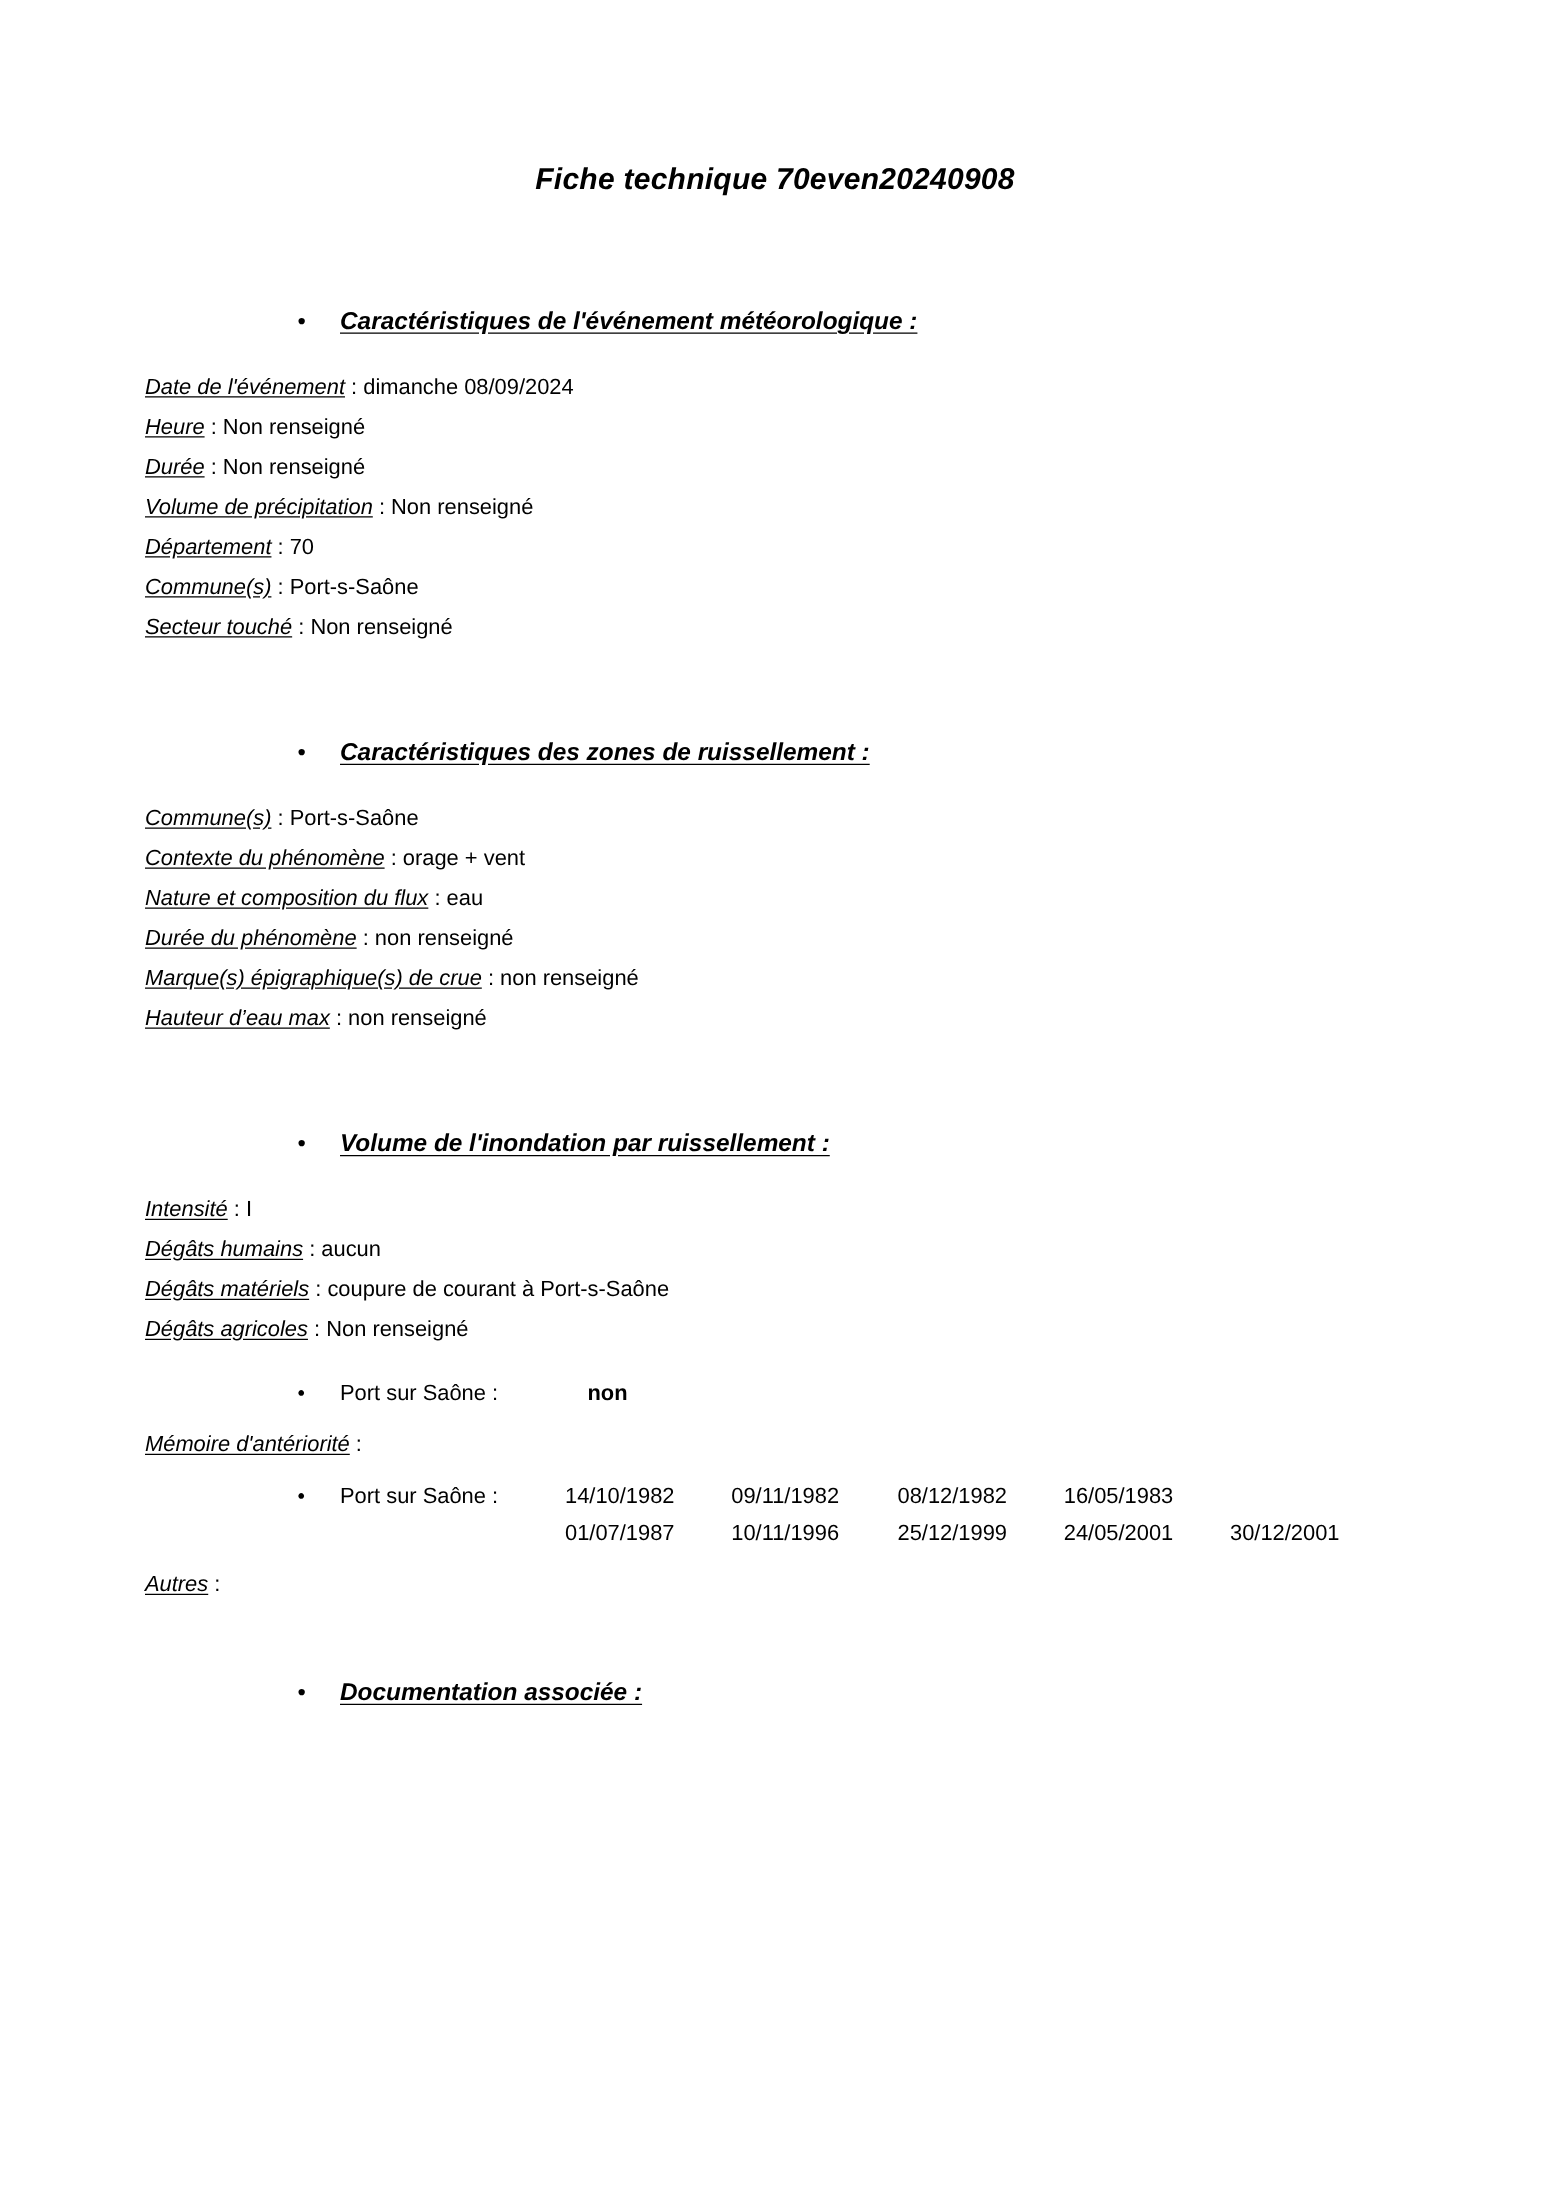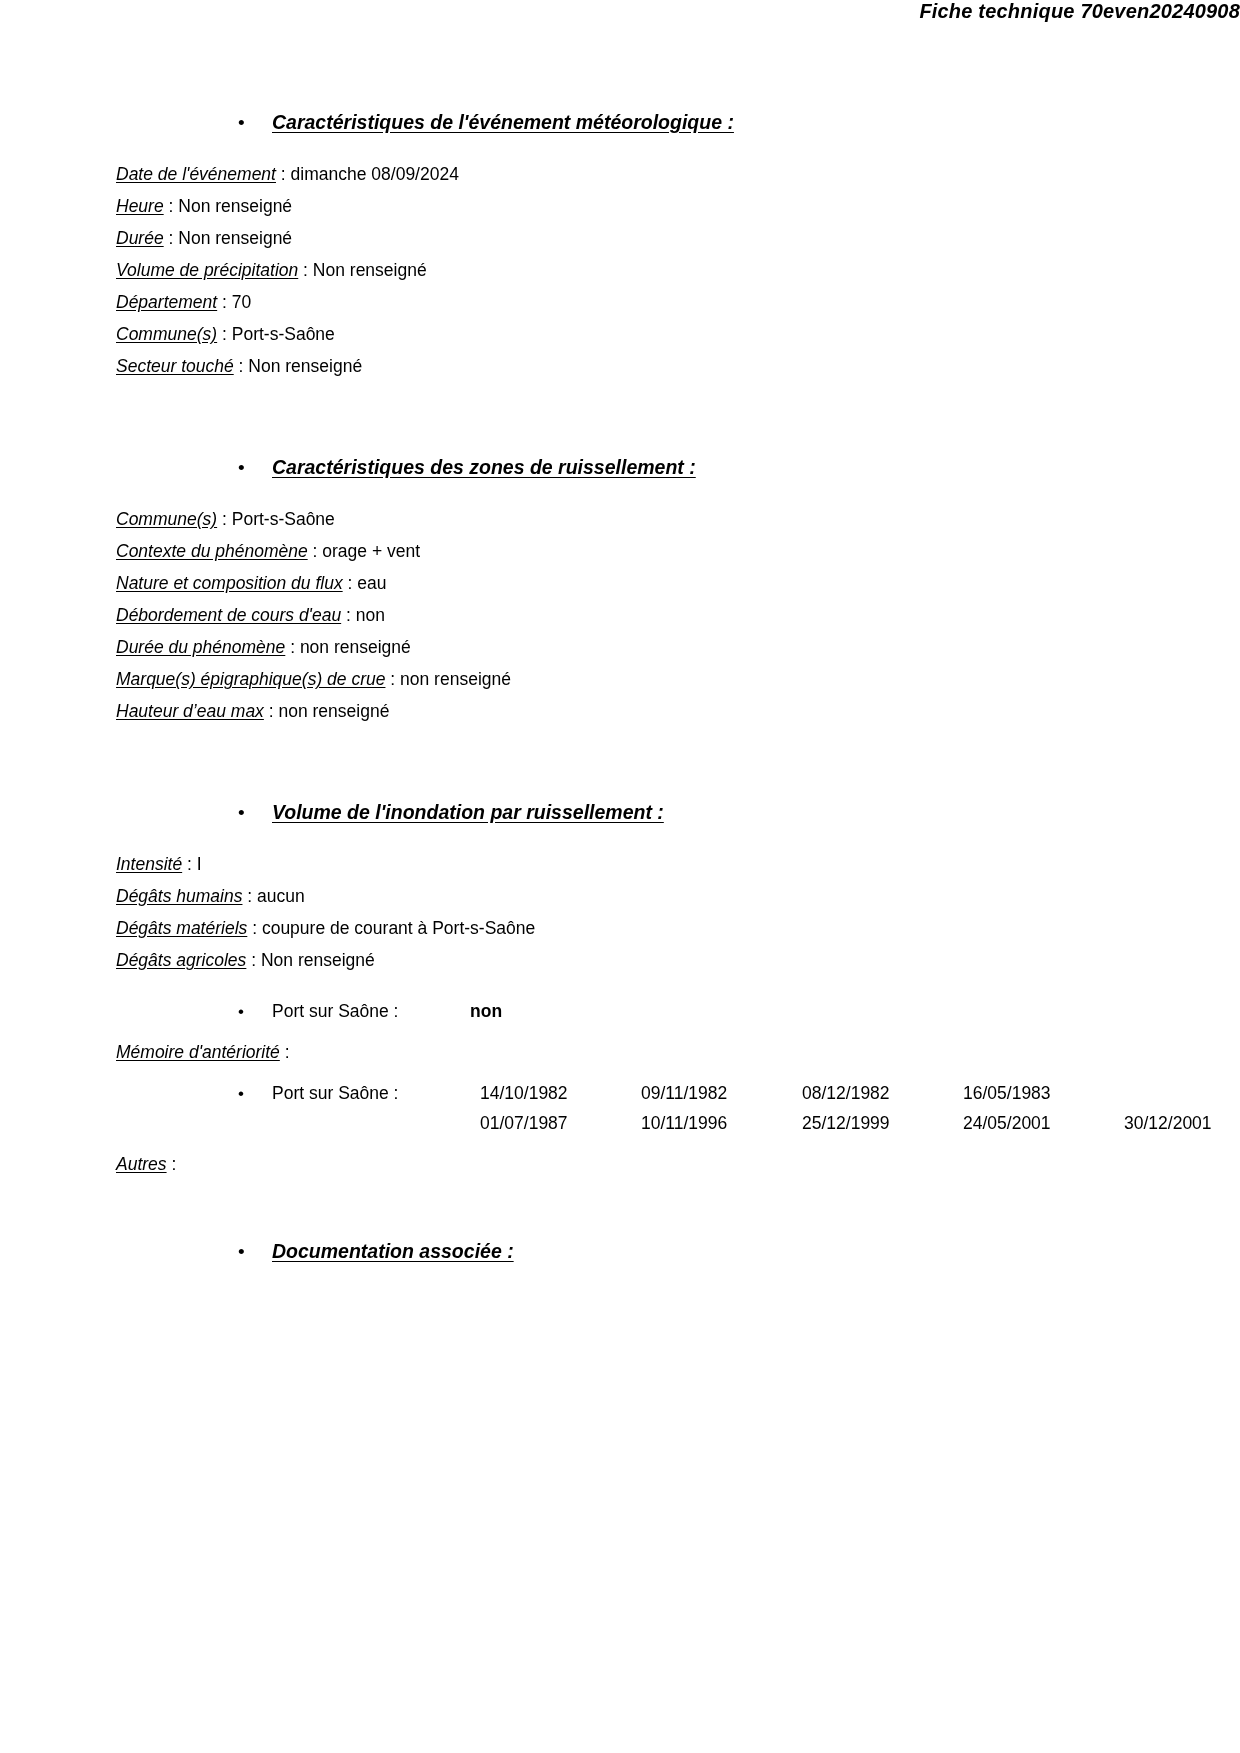--- a/index.html
+++ b/index.html
@@ -16,25 +16,26 @@
     overflow: hidden;
   }
   .page {
     box-sizing: border-box;
     width: 1240px;
     height: 1753px;
     padding: 0;
     position: relative;
   }
   .doc-title {
-    text-align: right;
-    font-size: 20px;
+    text-align: center;
+    font-size: 24px;
     font-weight: bold;
     font-style: italic;
     margin: 0;
+    padding-top: 130px;
     letter-spacing: 0.2px;
   }
   .section-heading {
     display: flex;
     align-items: baseline;
     margin: 0;
     padding-left: 238px;
   }
   .bullet {
     display: inline-block;
@@ -89,21 +90,20 @@
   }
   .dates-row {
     display: flex;
     font-size: 17.5px;
     line-height: 30px;
   }
   .dates-row .date-cell {
     width: 133px;
     flex: 0 0 133px;
     text-align: left;
-    margin-left: 28px;
   }
   .dates-row.second {
     padding-left: 180px;
   }
   .dates-row.first .commune-cell {
     width: 180px;
     flex: 0 0 180px;
   }
   .gap-s { height: 10px; }
   .gap-m { height: 24px; }
@@ -161,23 +161,20 @@
 
   <div class="field-block">
     <div class="field-line">
       <span class="field-label">Commune(s)</span><span> : </span><span>Port-s-Saône</span>
     </div>
     <div class="field-line">
       <span class="field-label">Contexte du phénomène</span><span> : </span><span>orage + vent</span>
     </div>
     <div class="field-line">
       <span class="field-label">Nature et composition du flux</span><span> : </span><span>eau</span>
-    </div>
-    <div class="field-line">
-      <span class="field-label">Débordement de cours d'eau</span><span> : </span><span>non</span>
     </div>
     <div class="field-line">
       <span class="field-label">Durée du phénomène</span><span> : </span><span>non renseigné</span>
     </div>
     <div class="field-line">
       <span class="field-label">Marque(s) épigraphique(s) de crue</span><span> : </span><span>non renseigné</span>
     </div>
     <div class="field-line">
       <span class="field-label"> Hauteur d’eau max</span><span> : </span><span>non renseigné</span>
     </div>

